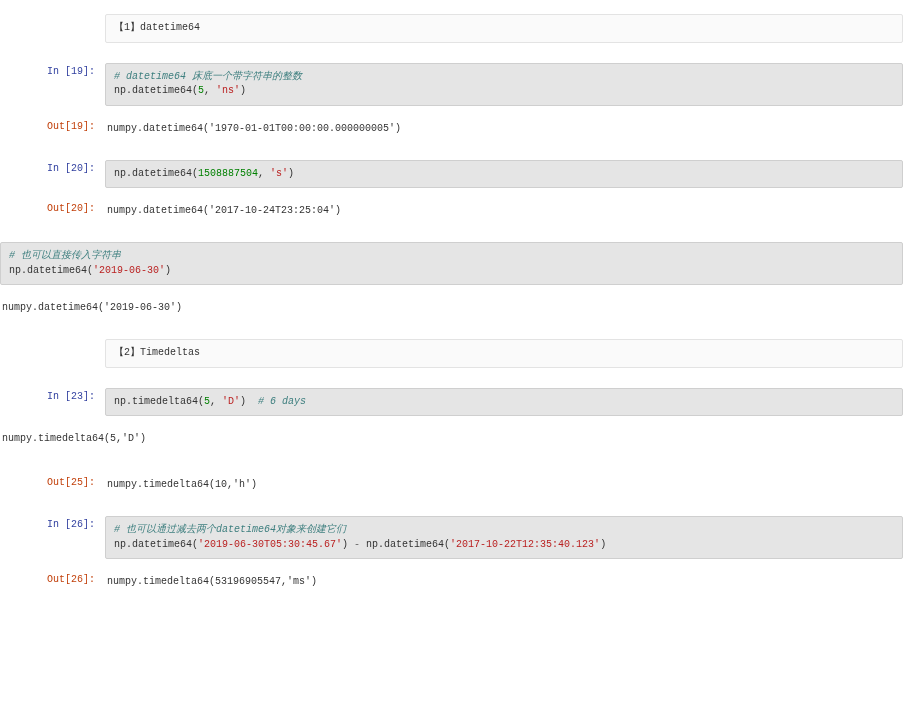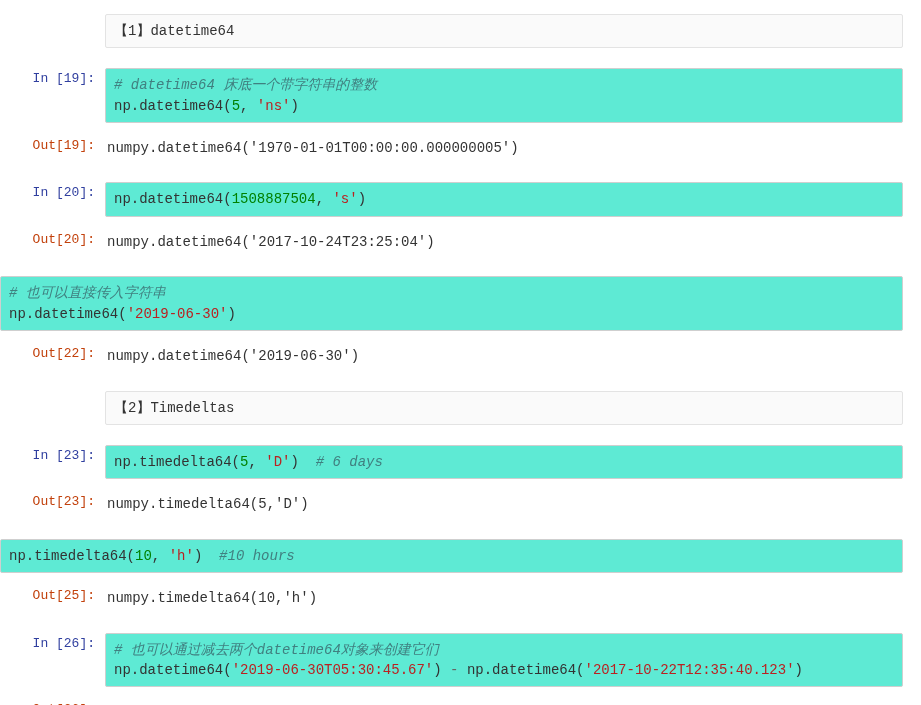--- a/index.html
+++ b/index.html
@@ -13,54 +13,54 @@
     .cell {
       display: flex;
       margin-bottom: 4px;
     }
     .prompt {
       width: 105px;
       min-width: 105px;
       text-align: right;
       padding: 6px 10px 4px 0;
       font-family: Consolas, Monaco, "Courier New", monospace;
-      font-size: 13px;
+      font-size: 10px;
       line-height: 1.4;
     }
     .prompt-in { color: #303F9F; }
     .prompt-out { color: #c2410c; }
     .prompt-empty { }
     .content {
       flex: 1;
       padding: 4px 0;
       margin-right: 18px;
     }
     .input-area {
-      background: #5eead4;
+      background: #e5e5e5;
       border: 1px solid #cfcfcf;
       border-radius: 2px;
       padding: 6px 8px;
       line-height: 1.45;
     }
     .markdown-area {
       background: #fafafa;
       border: 1px solid #e3e3e3;
       border-radius: 2px;
       padding: 6px 8px;
       line-height: 1.45;
       color: #333;
     }
     .output-area {
       padding: 4px 0 4px 2px;
       line-height: 1.4;
       color: #333;
     }
     pre {
       font-family: Consolas, Monaco, "Courier New", monospace;
-      font-size: 14px;
+      font-size: 10px;
       white-space: pre;
       color: #333;
     }
     .c-comment { color: #408080; font-style: italic; }
     .c-num { color: #008000; }
     .c-str { color: #BA2121; }
     .c-op { color: #666; }
     .spacer { height: 8px; }
   </style>
 </head>
@@ -113,21 +113,20 @@
     <div class="spacer"></div>
     <div class="cell">
       <div class="content">
         <div class="input-area">
           <pre><span class="c-comment"># 也可以直接传入字符串</span>
 np.datetime64(<span class="c-str">'2019-06-30'</span>)</pre>
         </div>
       </div>
     </div>
     <div class="cell">
-      <div class="prompt prompt-out">Out[22]:</div>
       <div class="content">
         <div class="output-area">
           <pre>numpy.datetime64('2019-06-30')</pre>
         </div>
       </div>
     </div>
     <div class="spacer"></div>
     <div class="cell">
       <div class="prompt prompt-empty"></div>
       <div class="content">
@@ -139,34 +138,28 @@
     <div class="spacer"></div>
     <div class="cell">
       <div class="prompt prompt-in">In  [23]:</div>
       <div class="content">
         <div class="input-area">
           <pre>np.timedelta64(<span class="c-num">5</span>, <span class="c-str">'D'</span>)  <span class="c-comment"># 6 days</span></pre>
         </div>
       </div>
     </div>
     <div class="cell">
-      <div class="prompt prompt-out">Out[23]:</div>
       <div class="content">
         <div class="output-area">
           <pre>numpy.timedelta64(5,'D')</pre>
         </div>
       </div>
     </div>
     <div class="spacer"></div>
     <div class="cell">
-      <div class="content">
-        <div class="input-area">
-          <pre>np.timedelta64(<span class="c-num">10</span>, <span class="c-str">'h'</span>)  <span class="c-comment">#10 hours</span></pre>
-        </div>
-      </div>
     </div>
     <div class="cell">
       <div class="prompt prompt-out">Out[25]:</div>
       <div class="content">
         <div class="output-area">
           <pre>numpy.timedelta64(10,'h')</pre>
         </div>
       </div>
     </div>
     <div class="spacer"></div>

